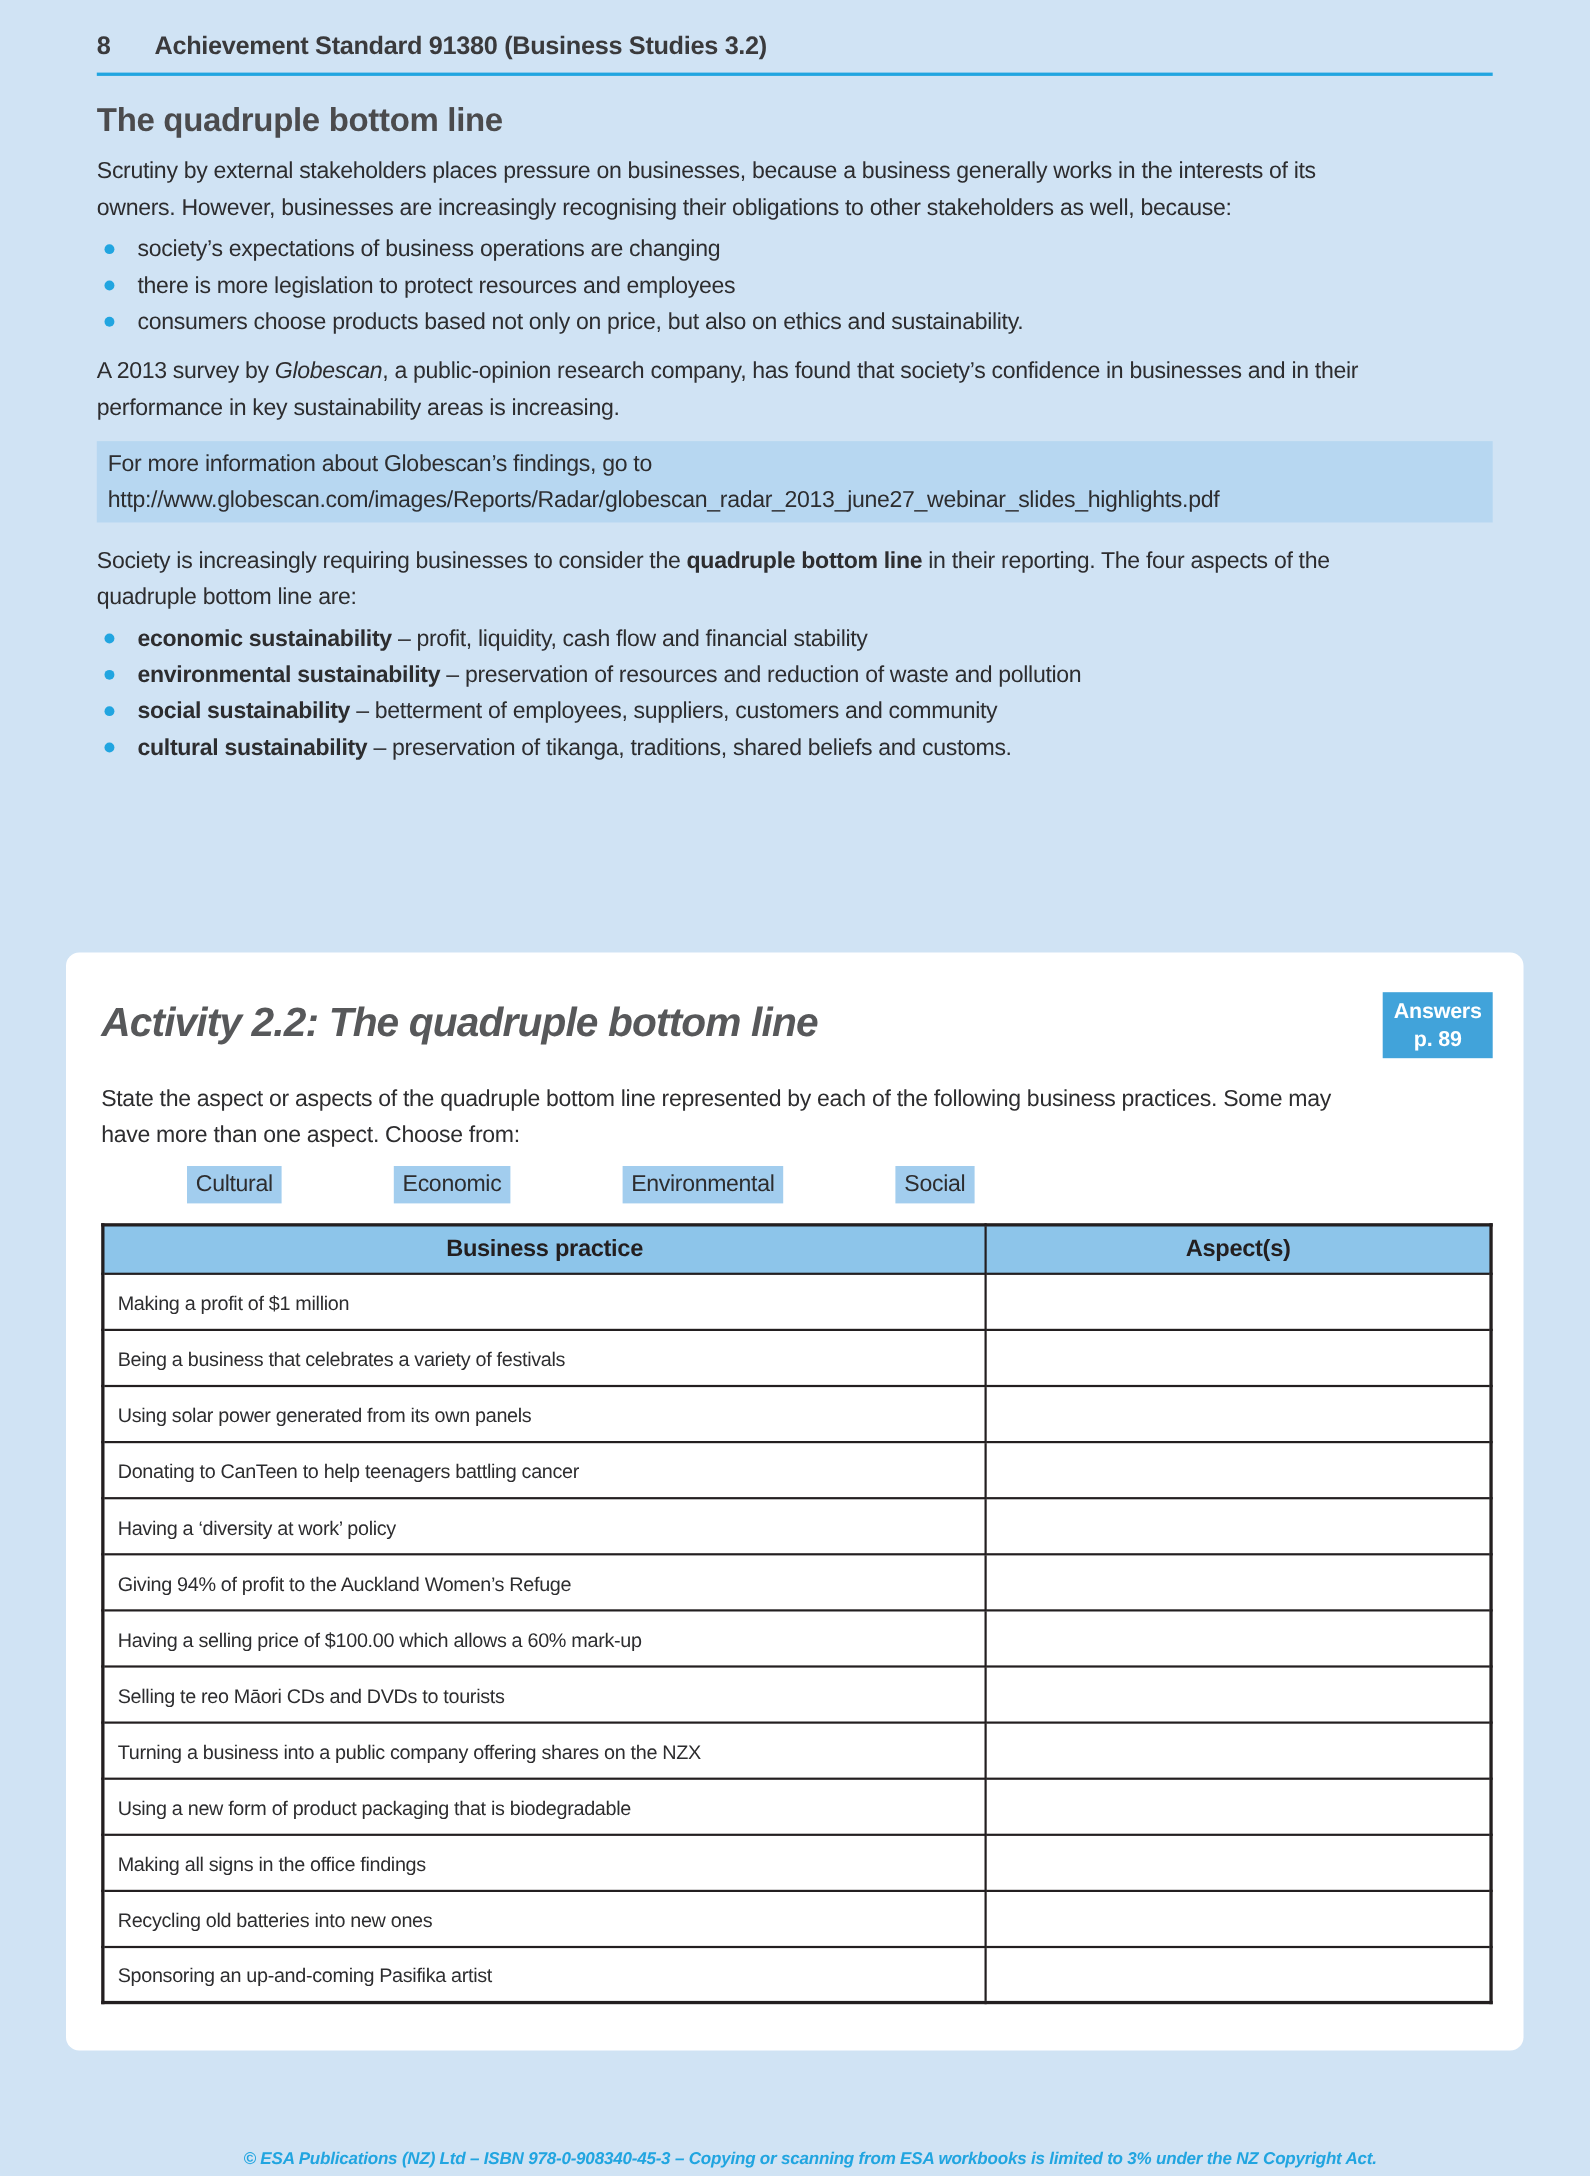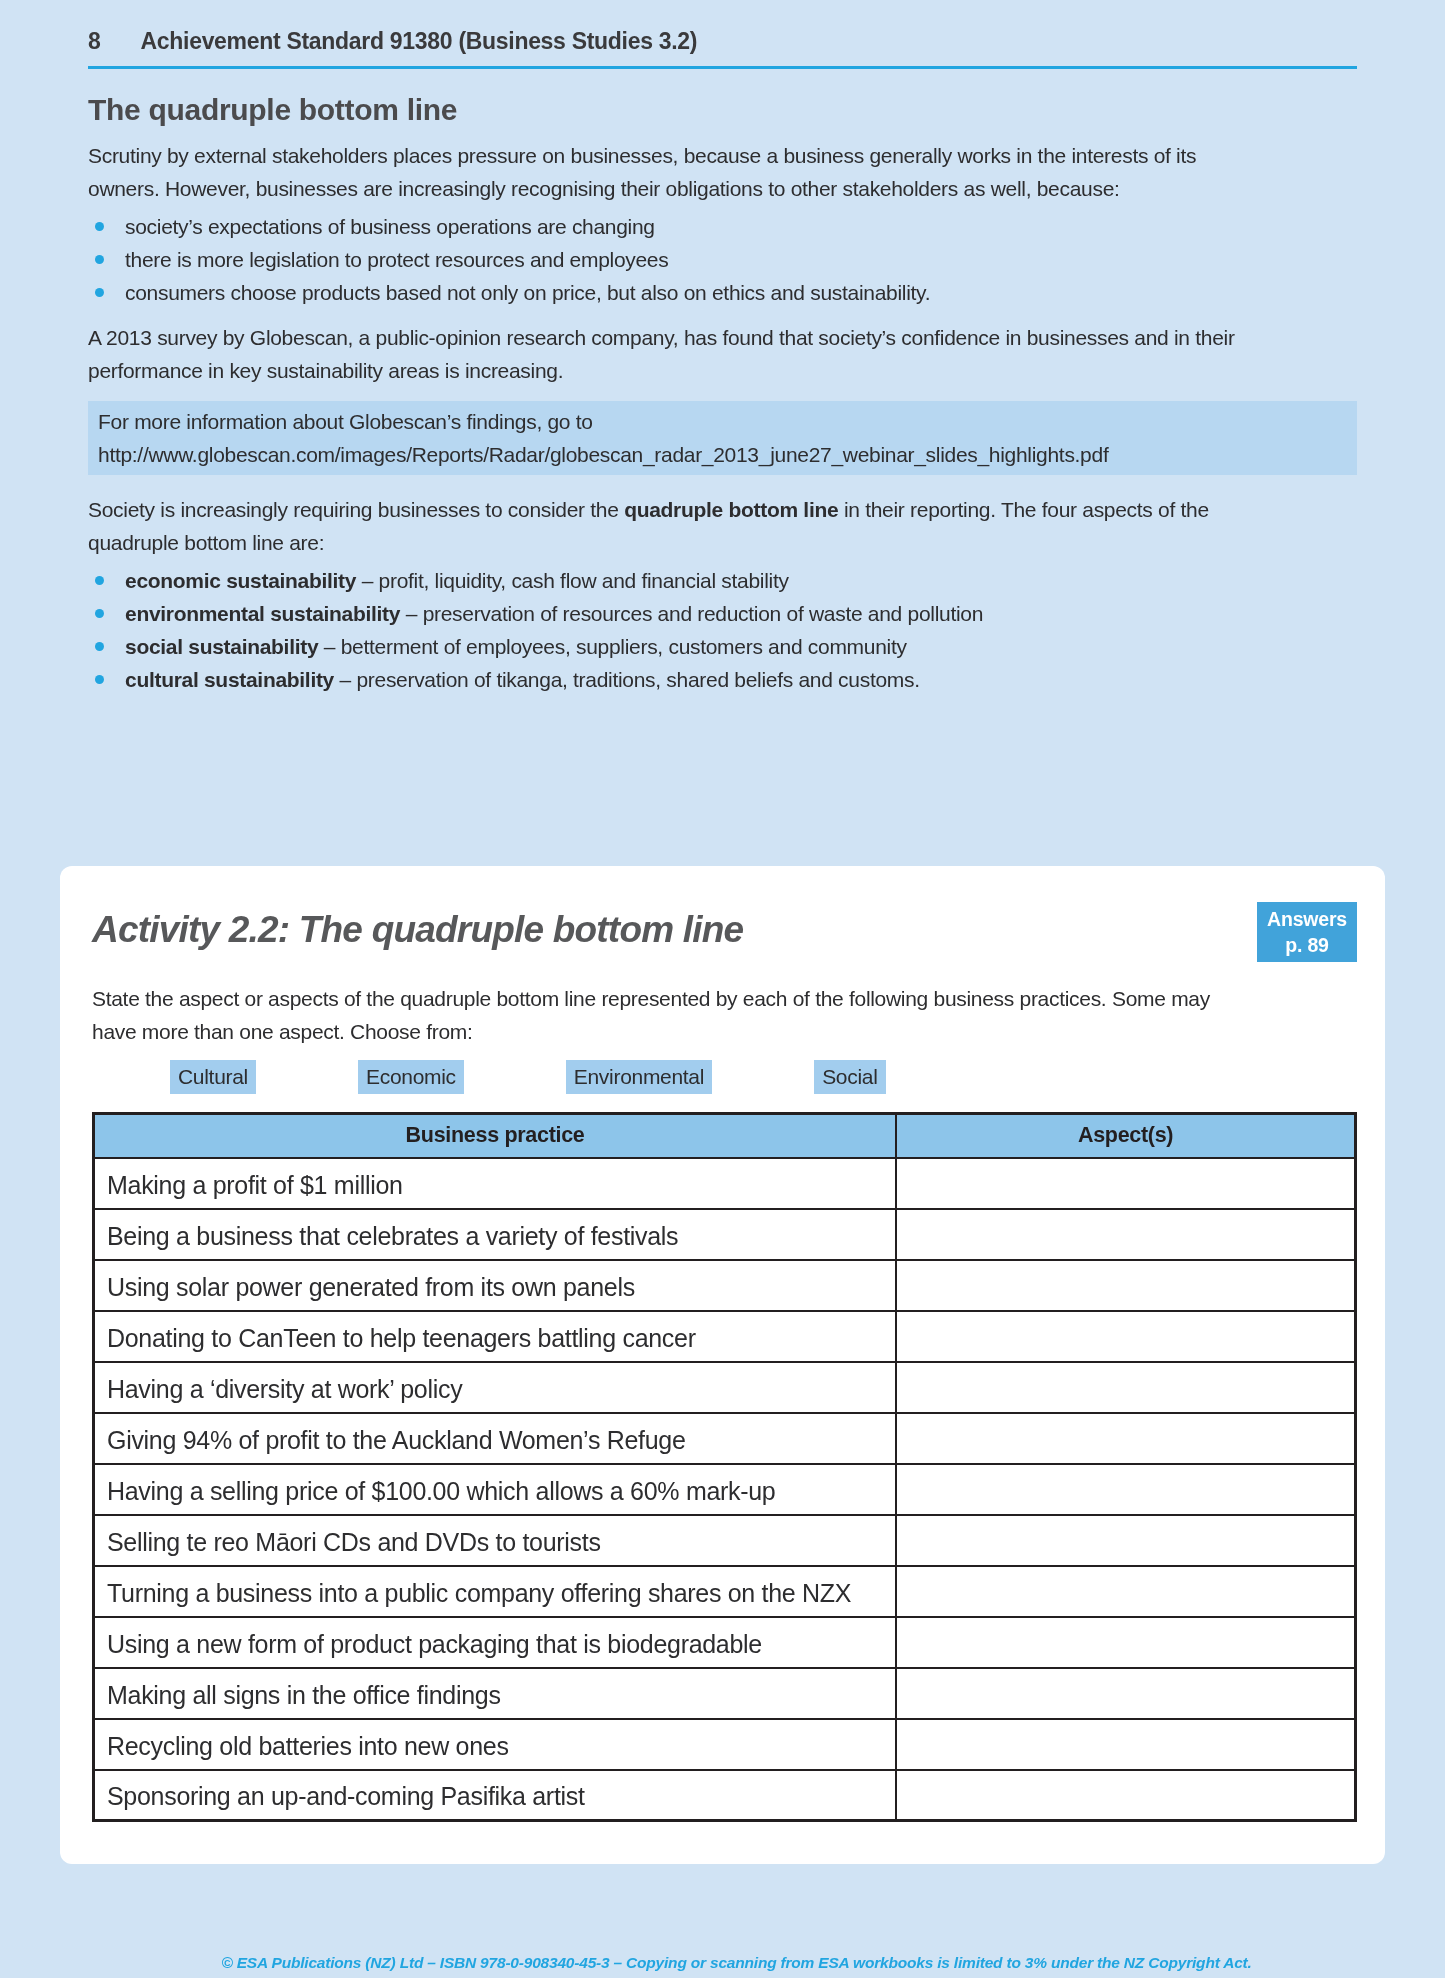--- a/index.html
+++ b/index.html
@@ -51,21 +51,21 @@
     background:var(--accent);
   }
   .info-box{
     background:var(--box-bg);
     margin-top:14px;padding:4px 10px;
     max-width:none;
   }
   .info-box p{font-size:21px;line-height:33px;max-width:none;}
   .qbl-term{font-weight:bold;}
   .bold{font-weight:bold;}
-  .italic{}
+  .italic{font-style:italic;}
   .activity-card{
     margin:170px 60px 0 60px;
     background:#ffffff;
     border-radius:12px;
     padding:42px 28px 42px 32px;
   }
   .card-title-row{display:flex;justify-content:space-between;align-items:flex-start;}
   .activity-title{
     font-size:37px;line-height:44px;
     font-weight:bold;font-style:italic;
@@ -100,21 +100,21 @@
     background:var(--table-header-bg);
     border:2px solid var(--border-dark);
     height:44px;
     font-size:21.5px;font-weight:bold;color:var(--border-dark);
     text-align:center;
   }
   .practices-table td{
     border:2px solid var(--border-dark);
     background:#ffffff;
     height:51px;
-    font-size:25px;
+    font-size:18px;
     padding:8px 8px 4px 12px;
     vertical-align:middle;
   }
   .col-practice{width:63.6%;}
   .col-aspect{width:36.4%;}
   .page-footer{
     position:absolute;left:0;bottom:6px;width:100%;
     text-align:center;
     font-size:15.5px;font-style:italic;font-weight:bold;
     color:var(--accent);

